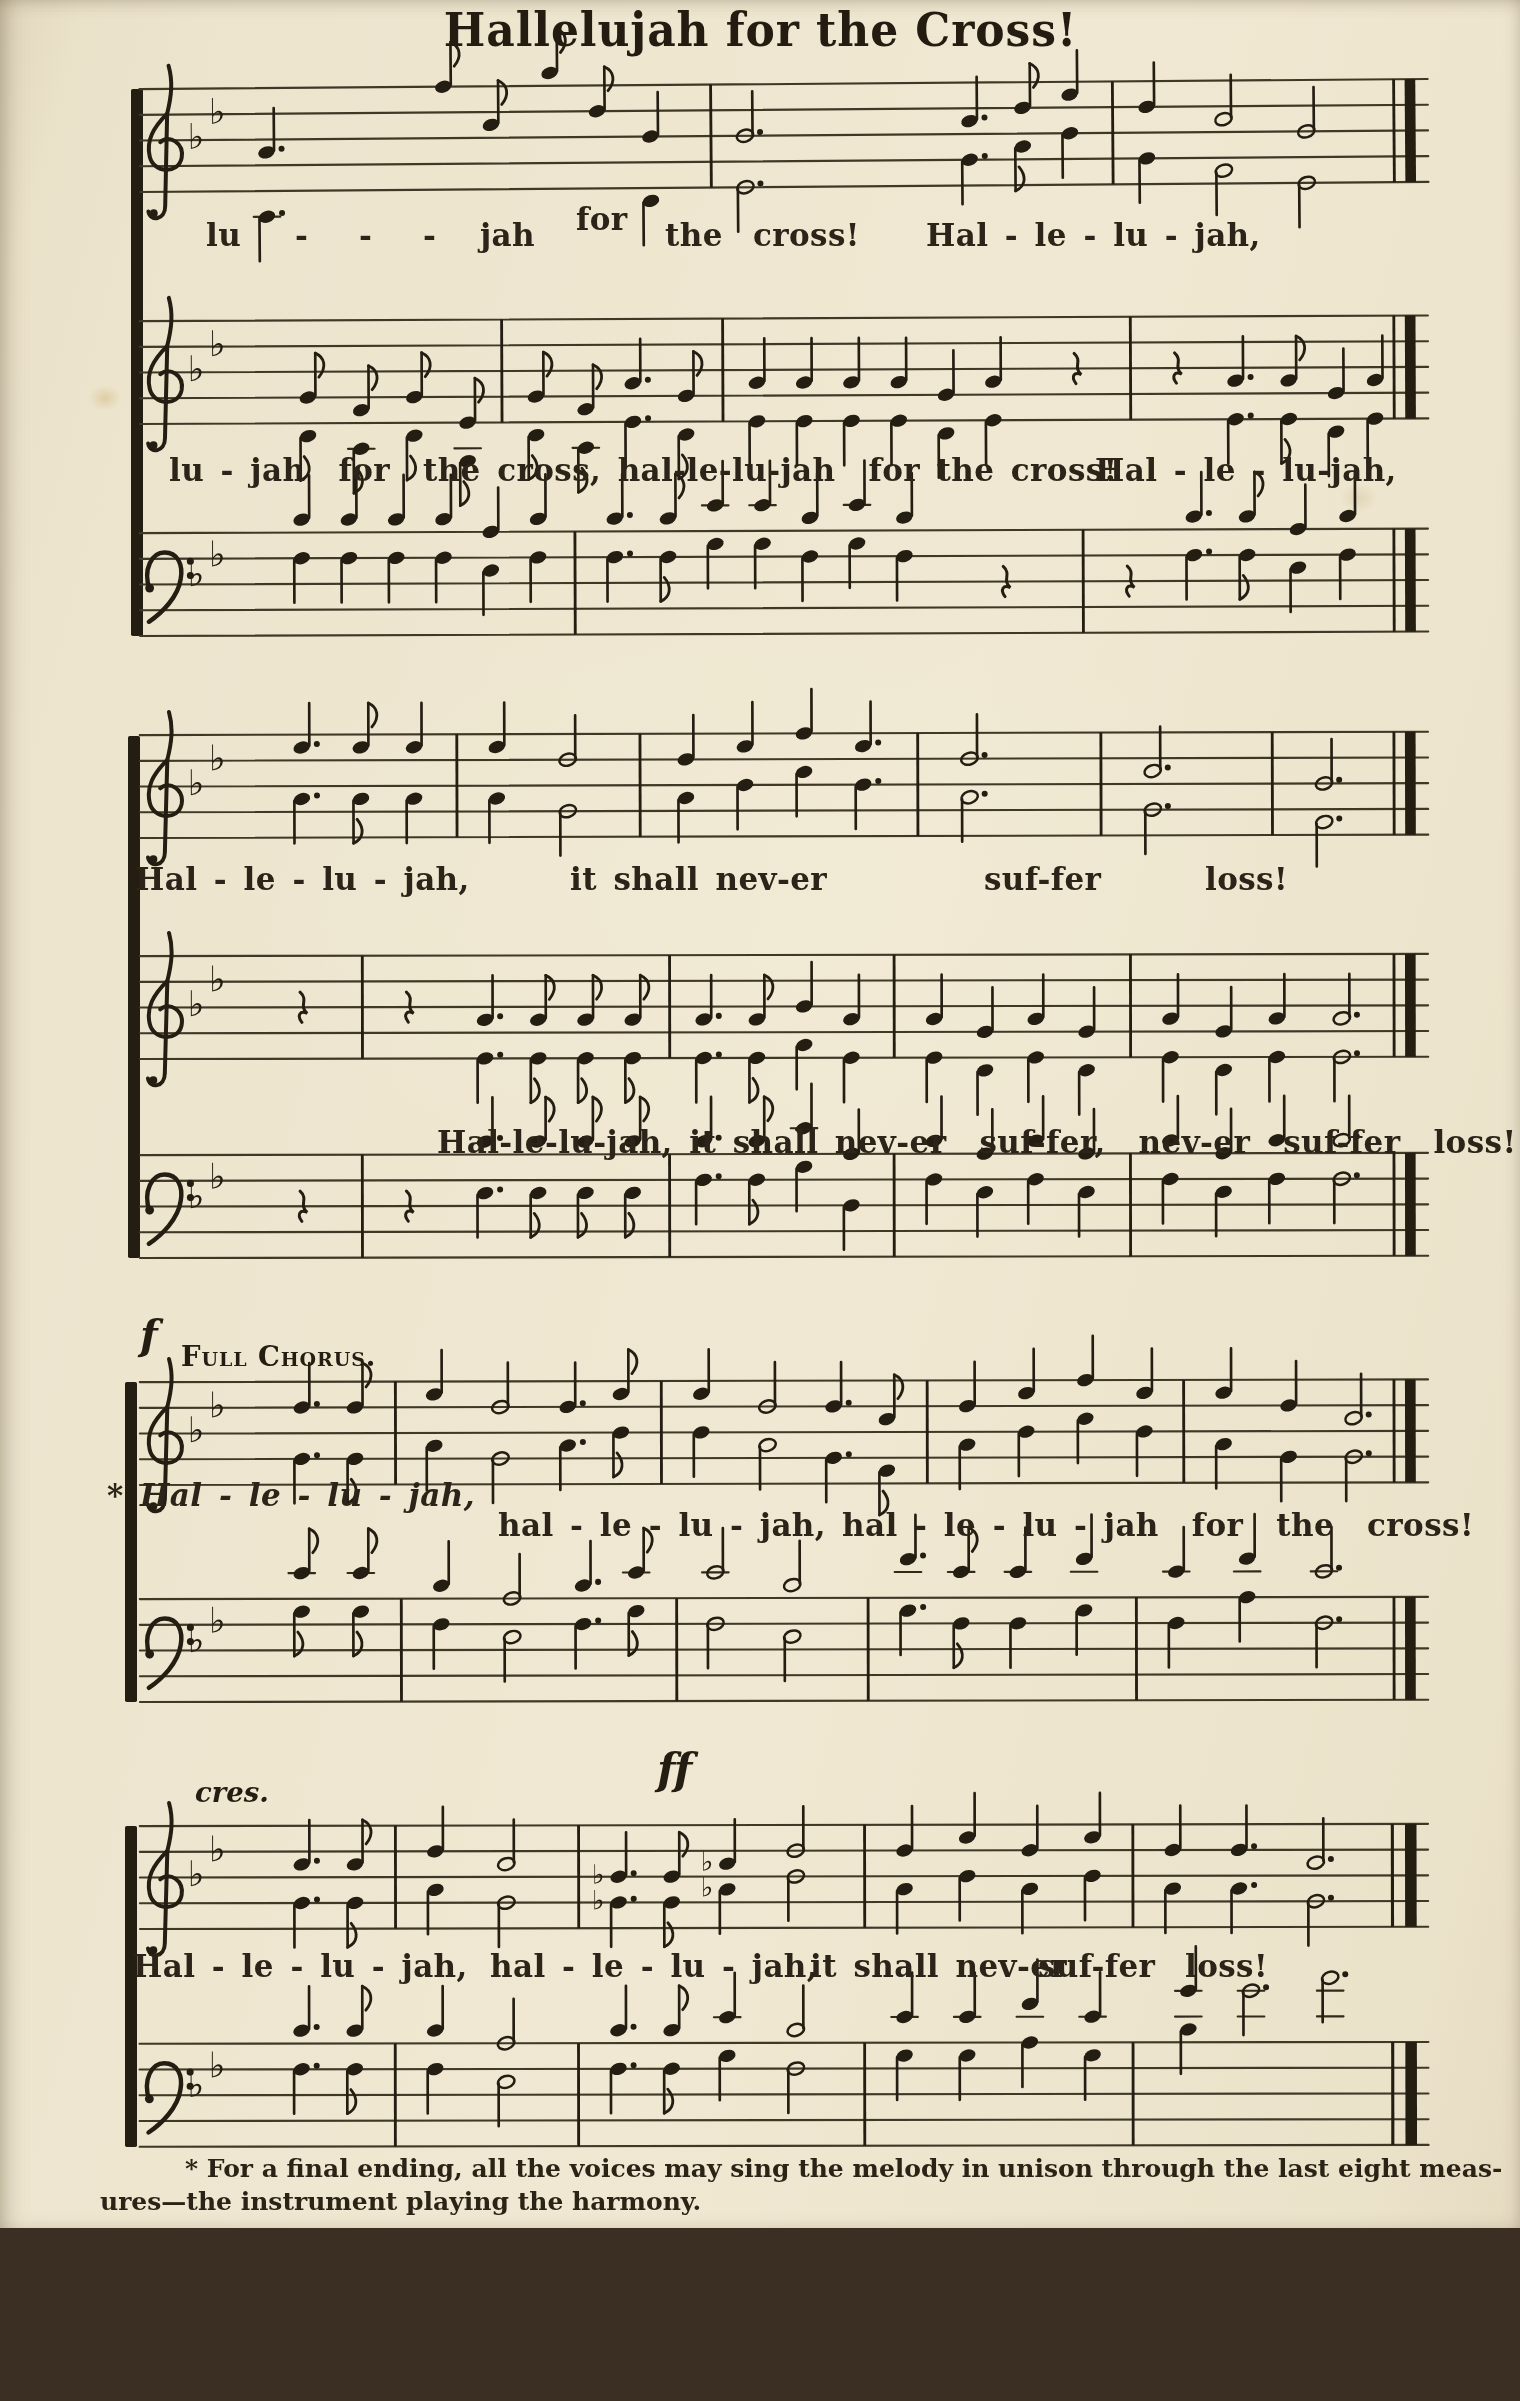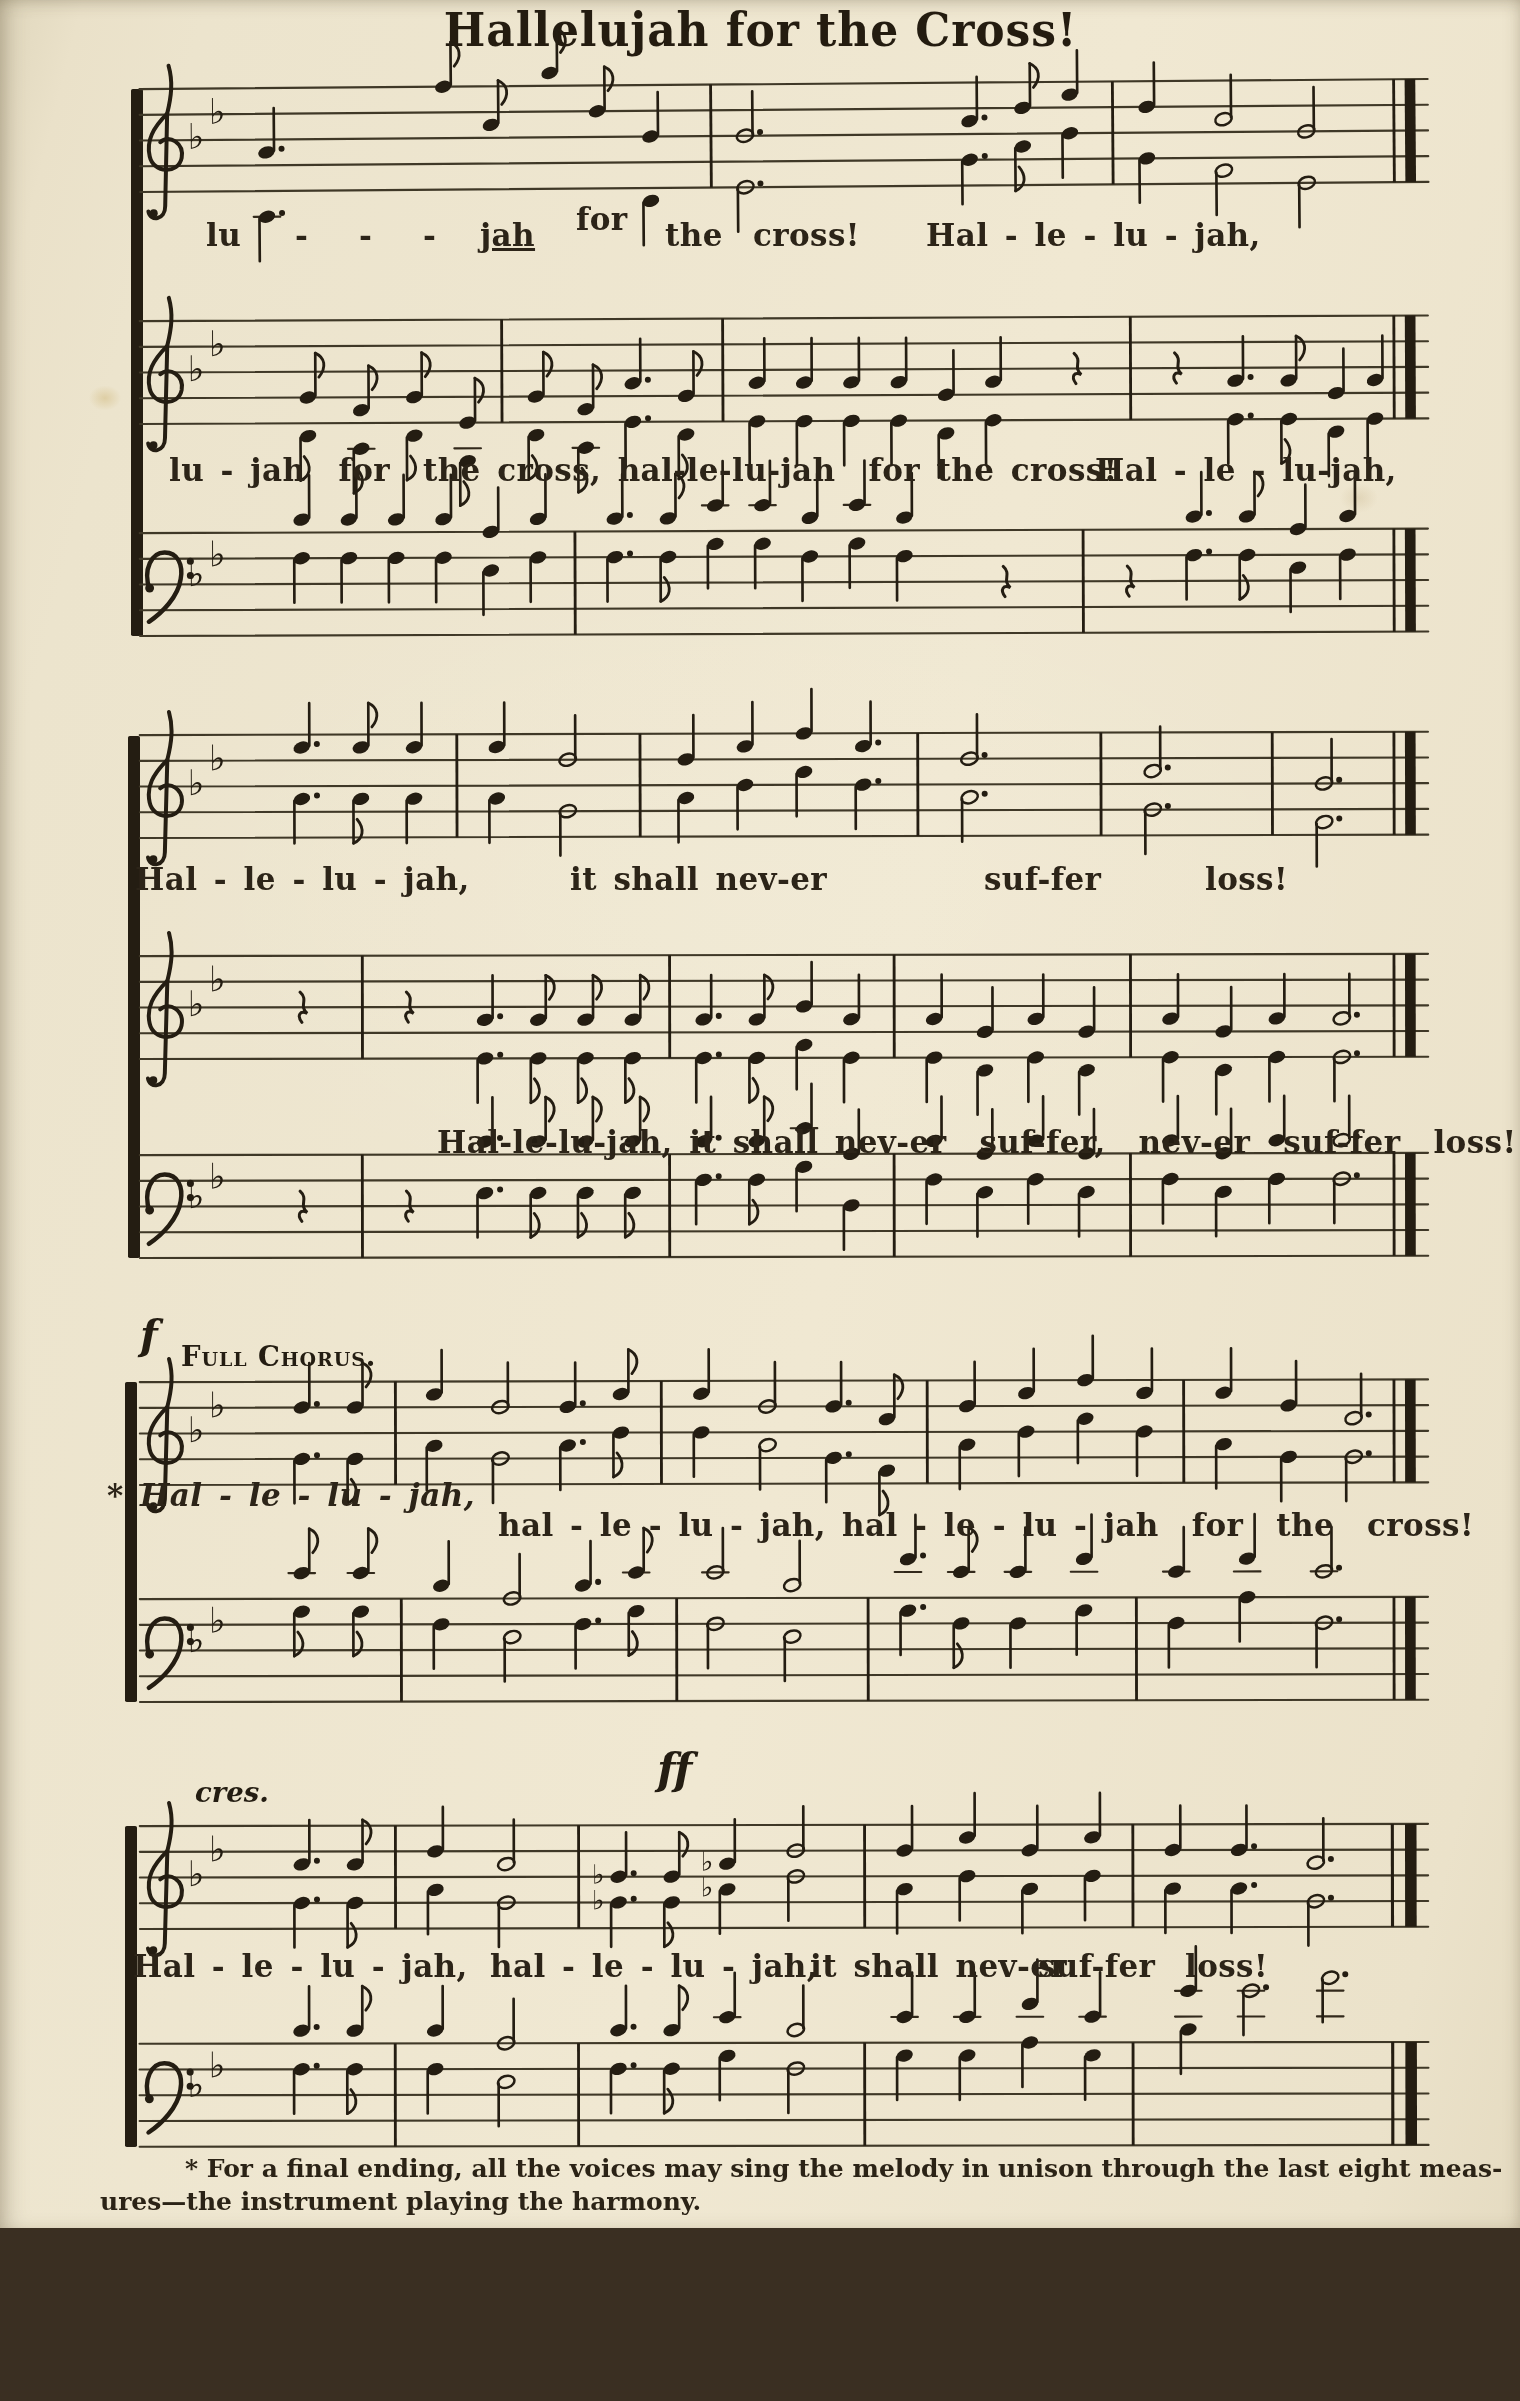--- a/index.html
+++ b/index.html
@@ -1005,21 +1005,21 @@
         <line x1="1334.94" y1="29.5" x2="1334.94" y2="77.5" stroke="#241d12" stroke-width="3" stroke-linecap="round"></line>
         <rect x="1428.02" y="100" width="13" height="116" fill="#241d12"></rect>
         <rect x="1412.02" y="100" width="3.5" height="116" fill="#241d12"></rect>
       </svg>
     </div>
   <div id="lyrics-layer">
       <span class="lyric" style="left: 206px; top: 220px;">lu</span>
       <span class="lyric" style="left: 295px; top: 220px;">-</span>
       <span class="lyric" style="left: 359px; top: 220px;">-</span>
       <span class="lyric" style="left: 423px; top: 220px;">-</span>
-      <span class="lyric" style="left: 480px; top: 220px; text-decoration: underline;">jah</span>
+      <span class="lyric" style="left: 480px; top: 220px;">jah</span>
       <span class="lyric" style="left: 576px; top: 204px;">for</span>
       <span class="lyric" style="left: 665px; top: 220px;">the</span>
       <span class="lyric" style="left: 753px; top: 220px;">cross!</span>
       <span class="lyric" style="left: 926px; top: 220px;">Hal - le - lu - jah,</span>
       <span class="lyric" style="left: 169px; top: 455px;">lu - jah  for  the cross, hal-le-lu-jah  for the cross!</span>
       <span class="lyric" style="left: 1095px; top: 455px;">Hal - le - lu-jah,</span>
       <span class="lyric" style="left: 135px; top: 864px;">Hal - le - lu - jah,</span>
       <span class="lyric" style="left: 570px; top: 864px;">it shall nev-er</span>
       <span class="lyric" style="left: 984px; top: 864px;">suf-fer</span>
       <span class="lyric" style="left: 1205px; top: 864px;">loss!</span>

